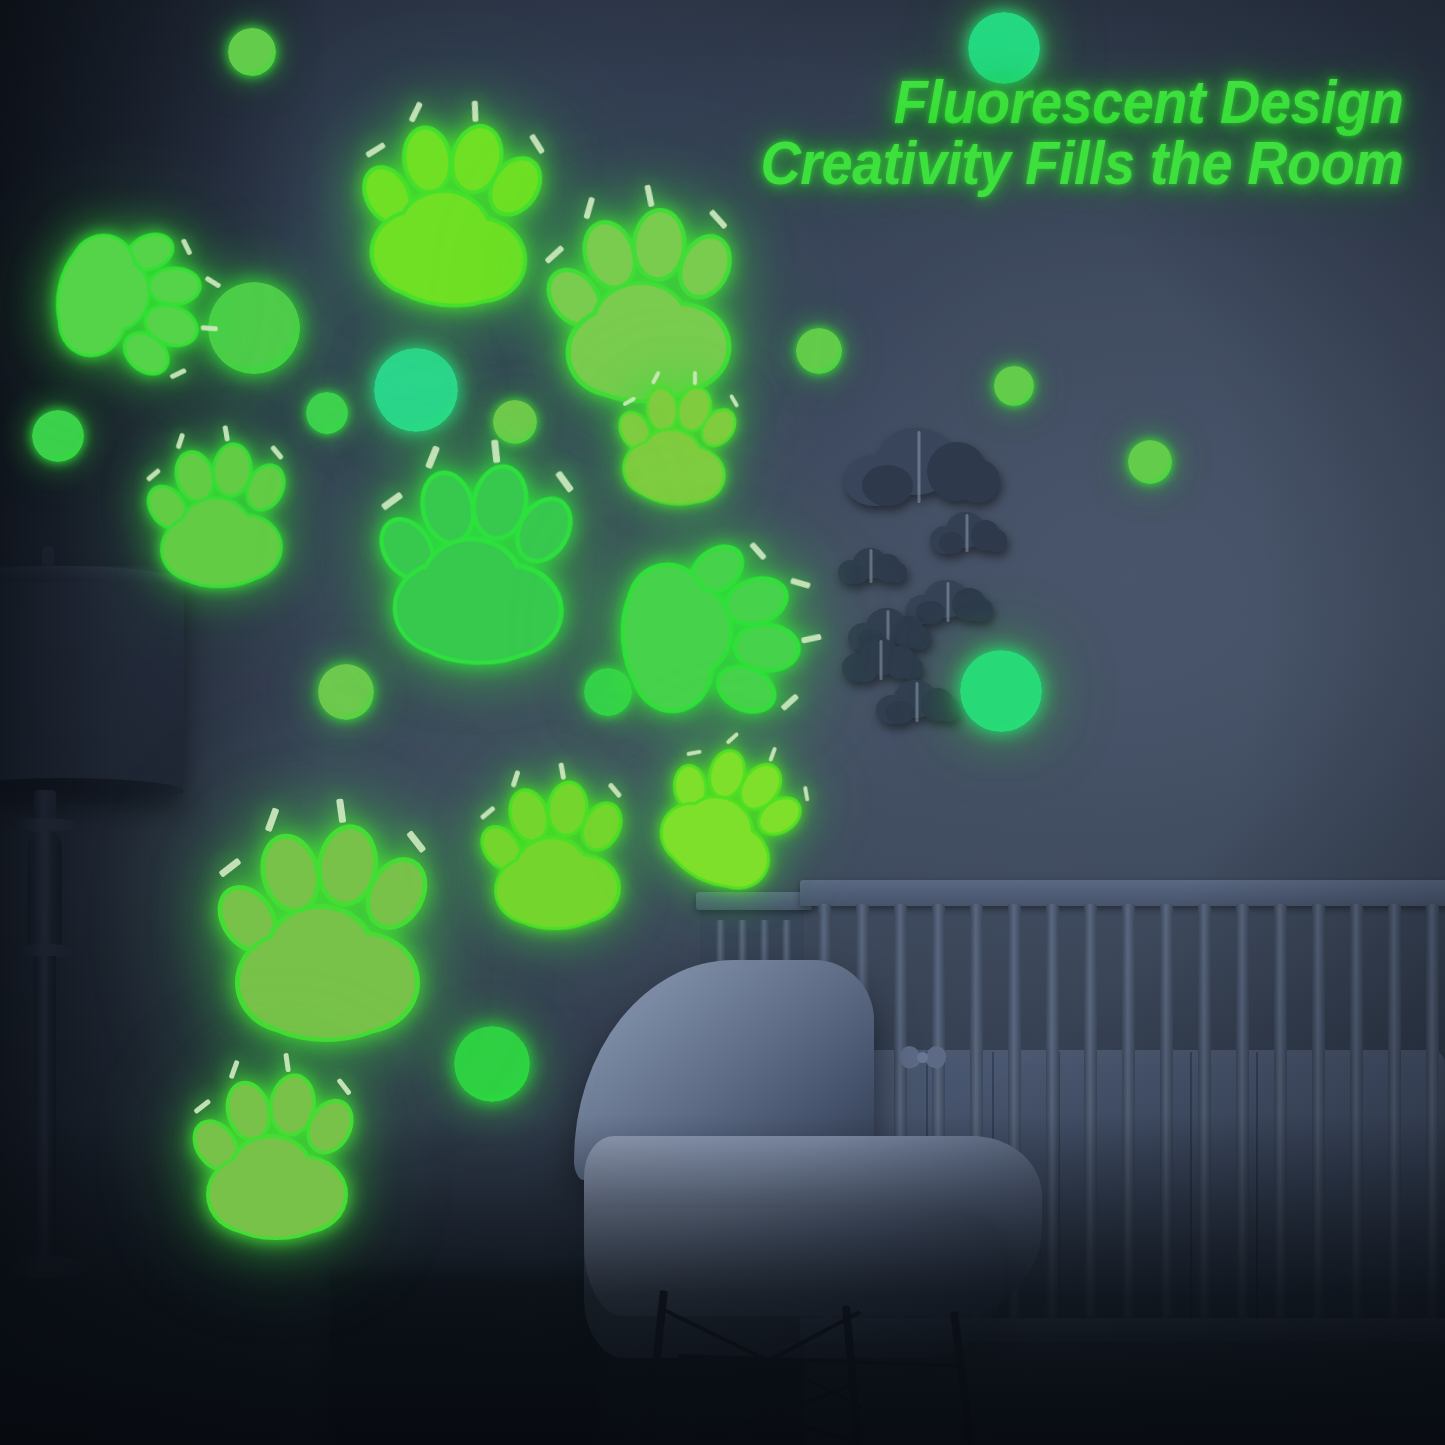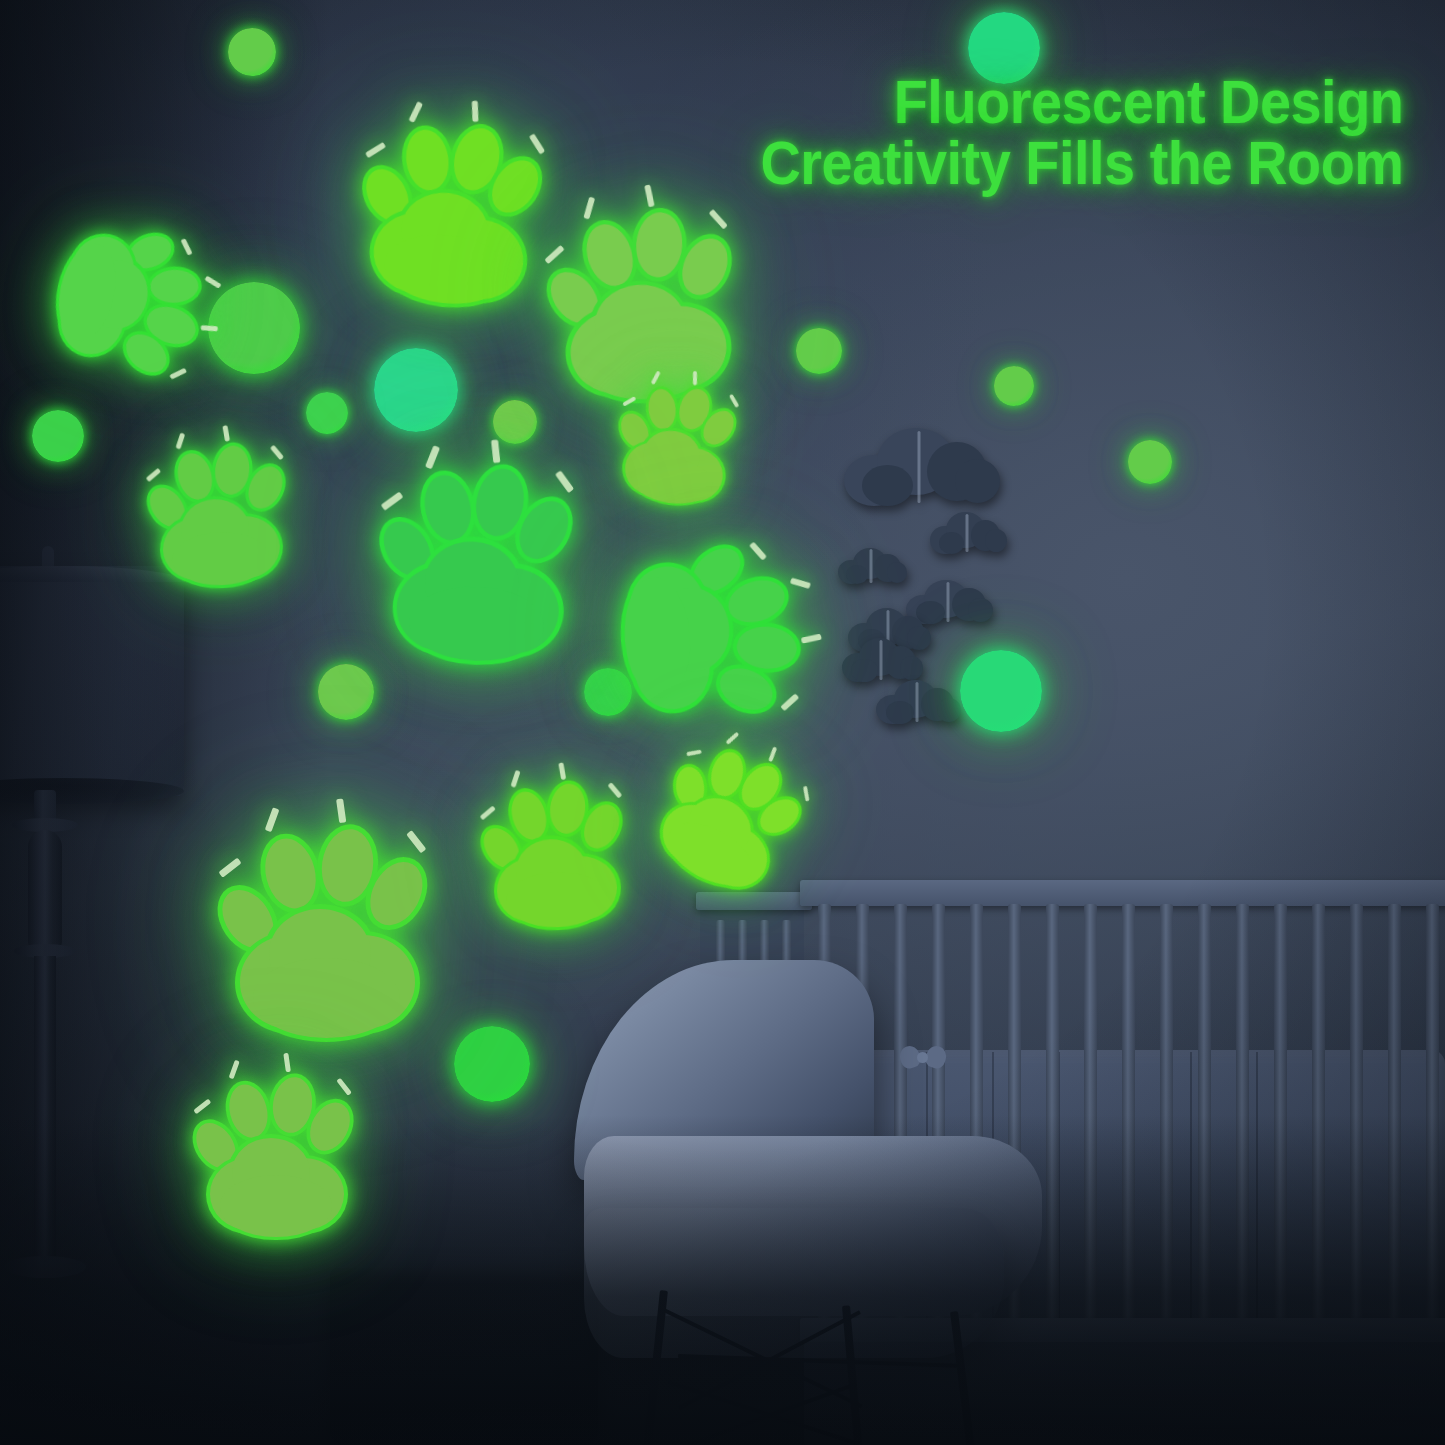--- a/index.html
+++ b/index.html
@@ -3,20 +3,21 @@
 <meta charset="utf-8">
 <style>
   html,body{margin:0;padding:0;background:#0b0f16;}
   body{font-family:"Liberation Sans",sans-serif;}
 
   #stage{
     position:relative;
     width:1445px;height:1445px;
     overflow:hidden;
     background:#2b3547;
+    font-style:italic;
   }
 
   
   .wall{
     position:absolute;inset:0;
     background:
       radial-gradient(ellipse 900px 700px at 30% 18%, #36425a 0%, rgba(54,66,90,0) 62%),
       radial-gradient(ellipse 1100px 900px at 78% 40%, #49556a 0%, rgba(73,85,106,0) 70%),
       linear-gradient(168deg,#28313f 0%,#333e52 28%,#3e4a5e 52%,#2c3646 78%,#161d27 100%);
   }

